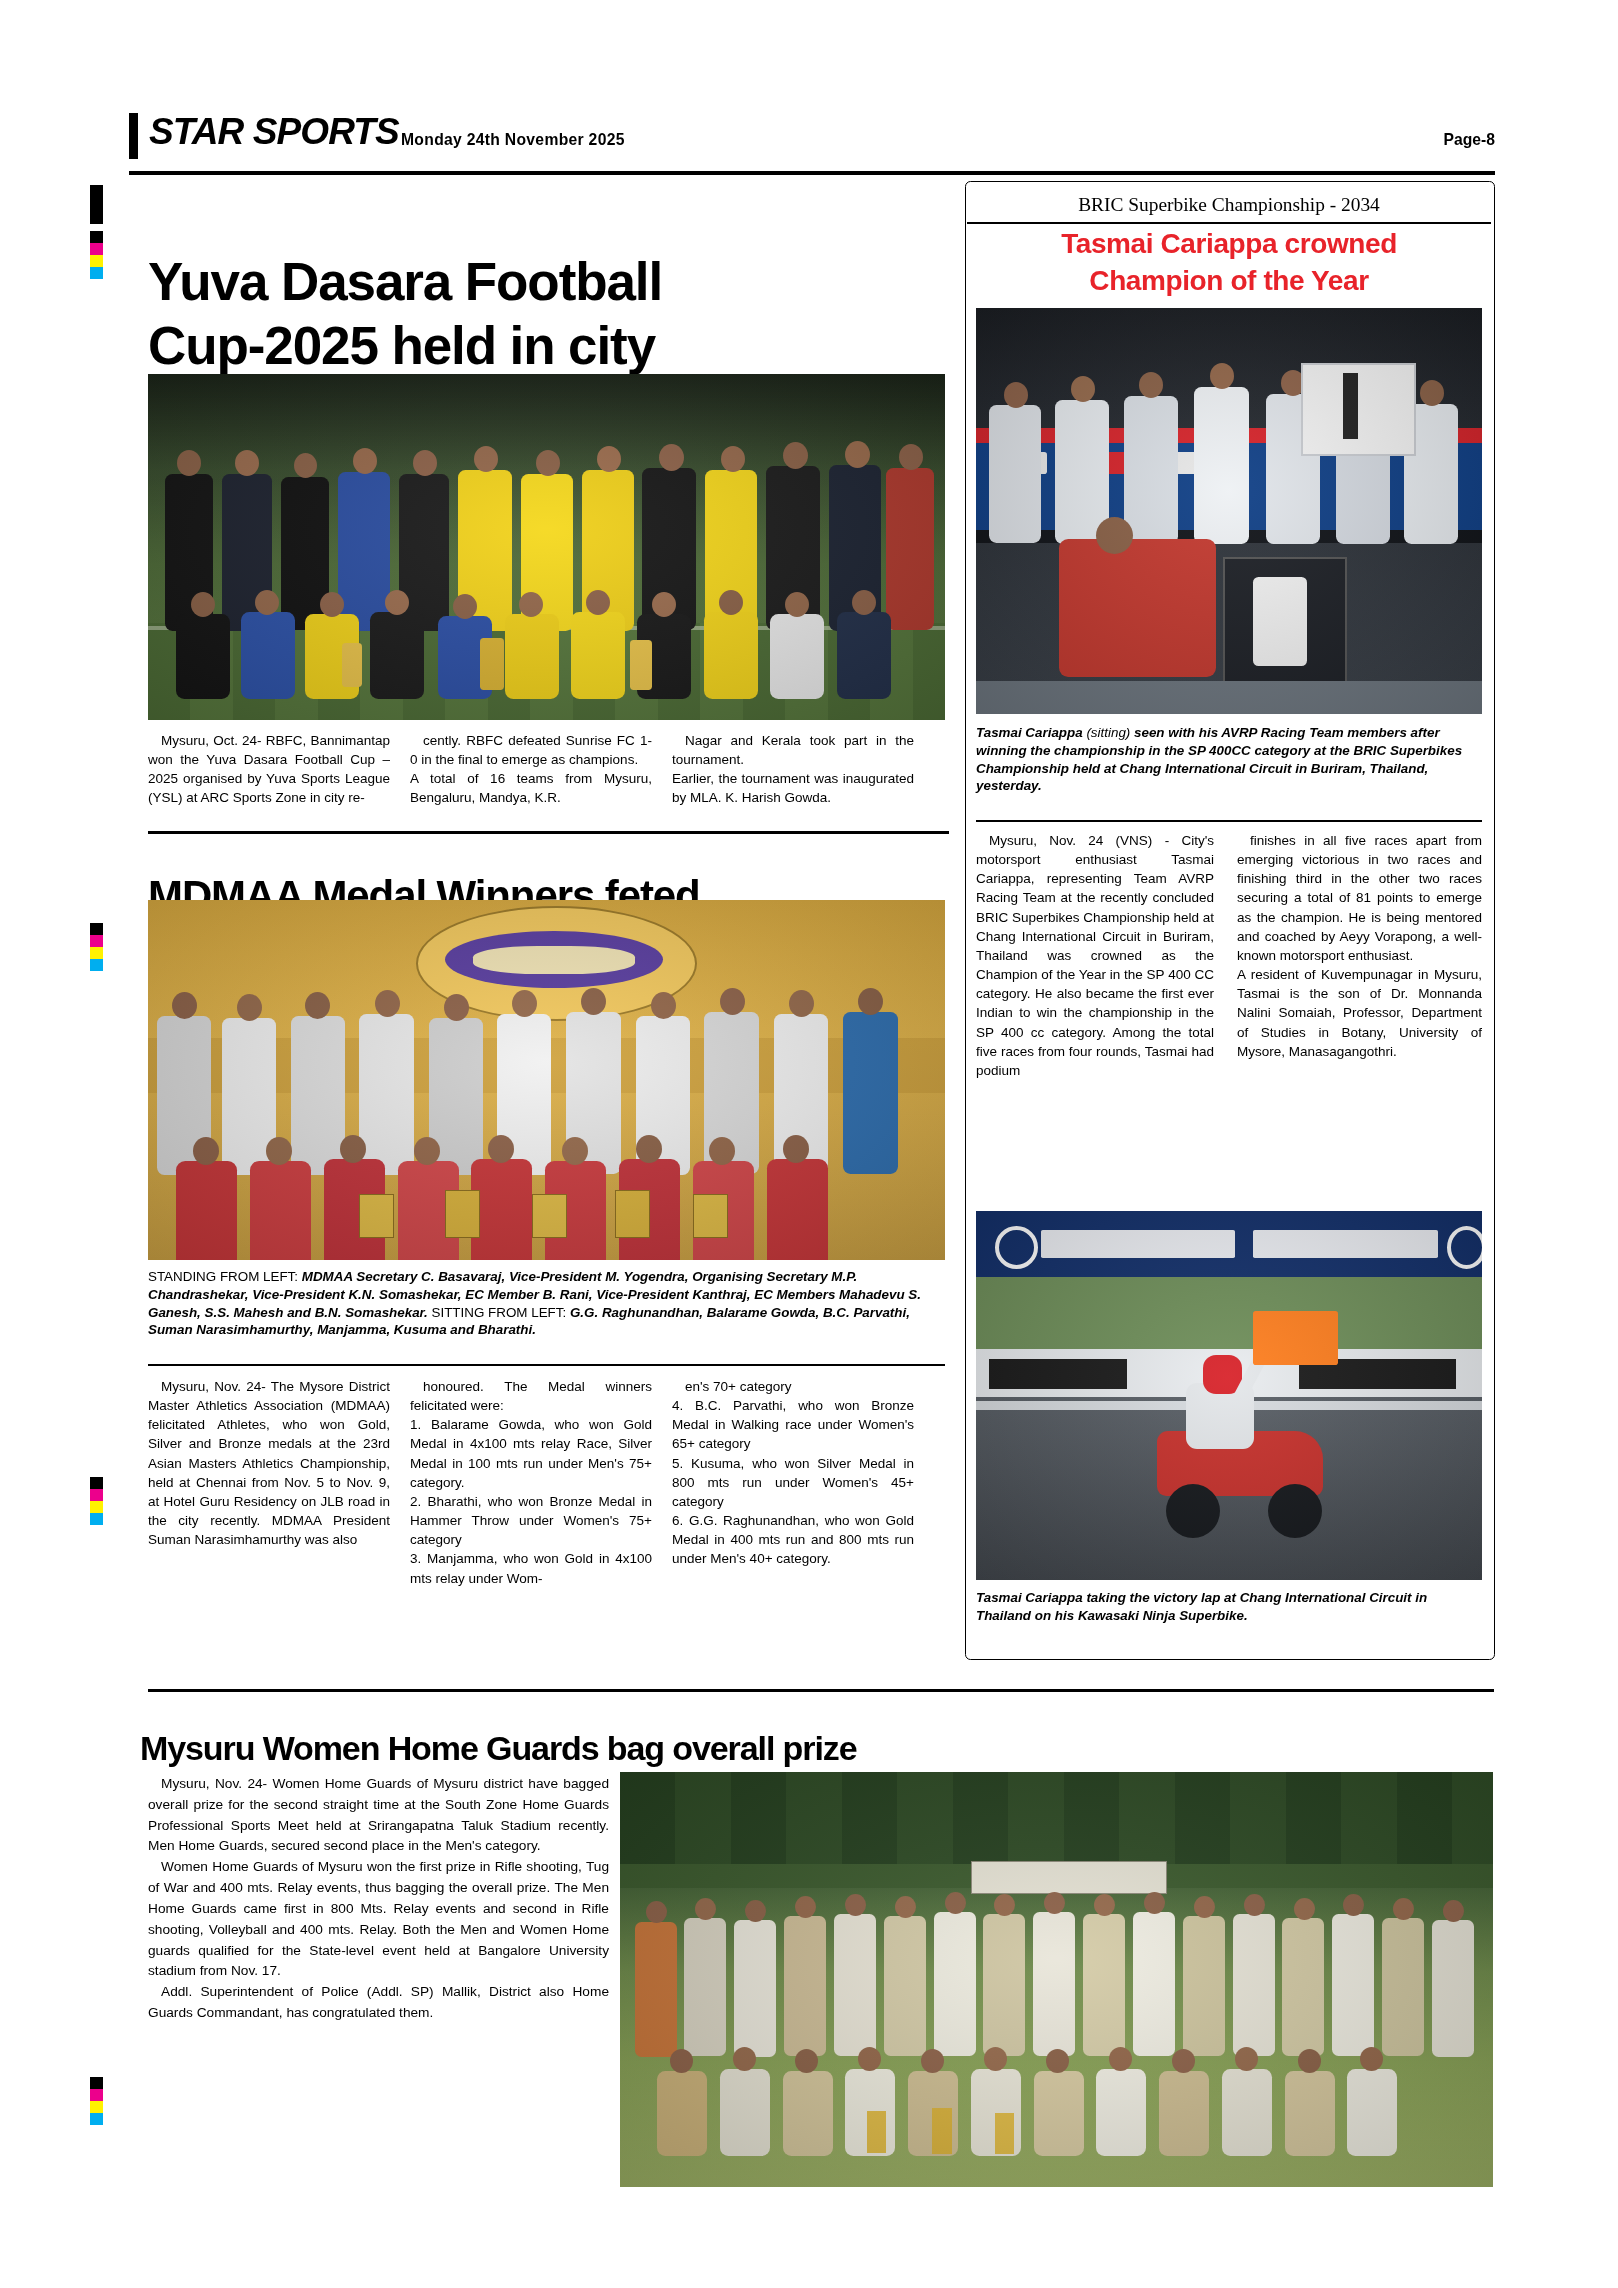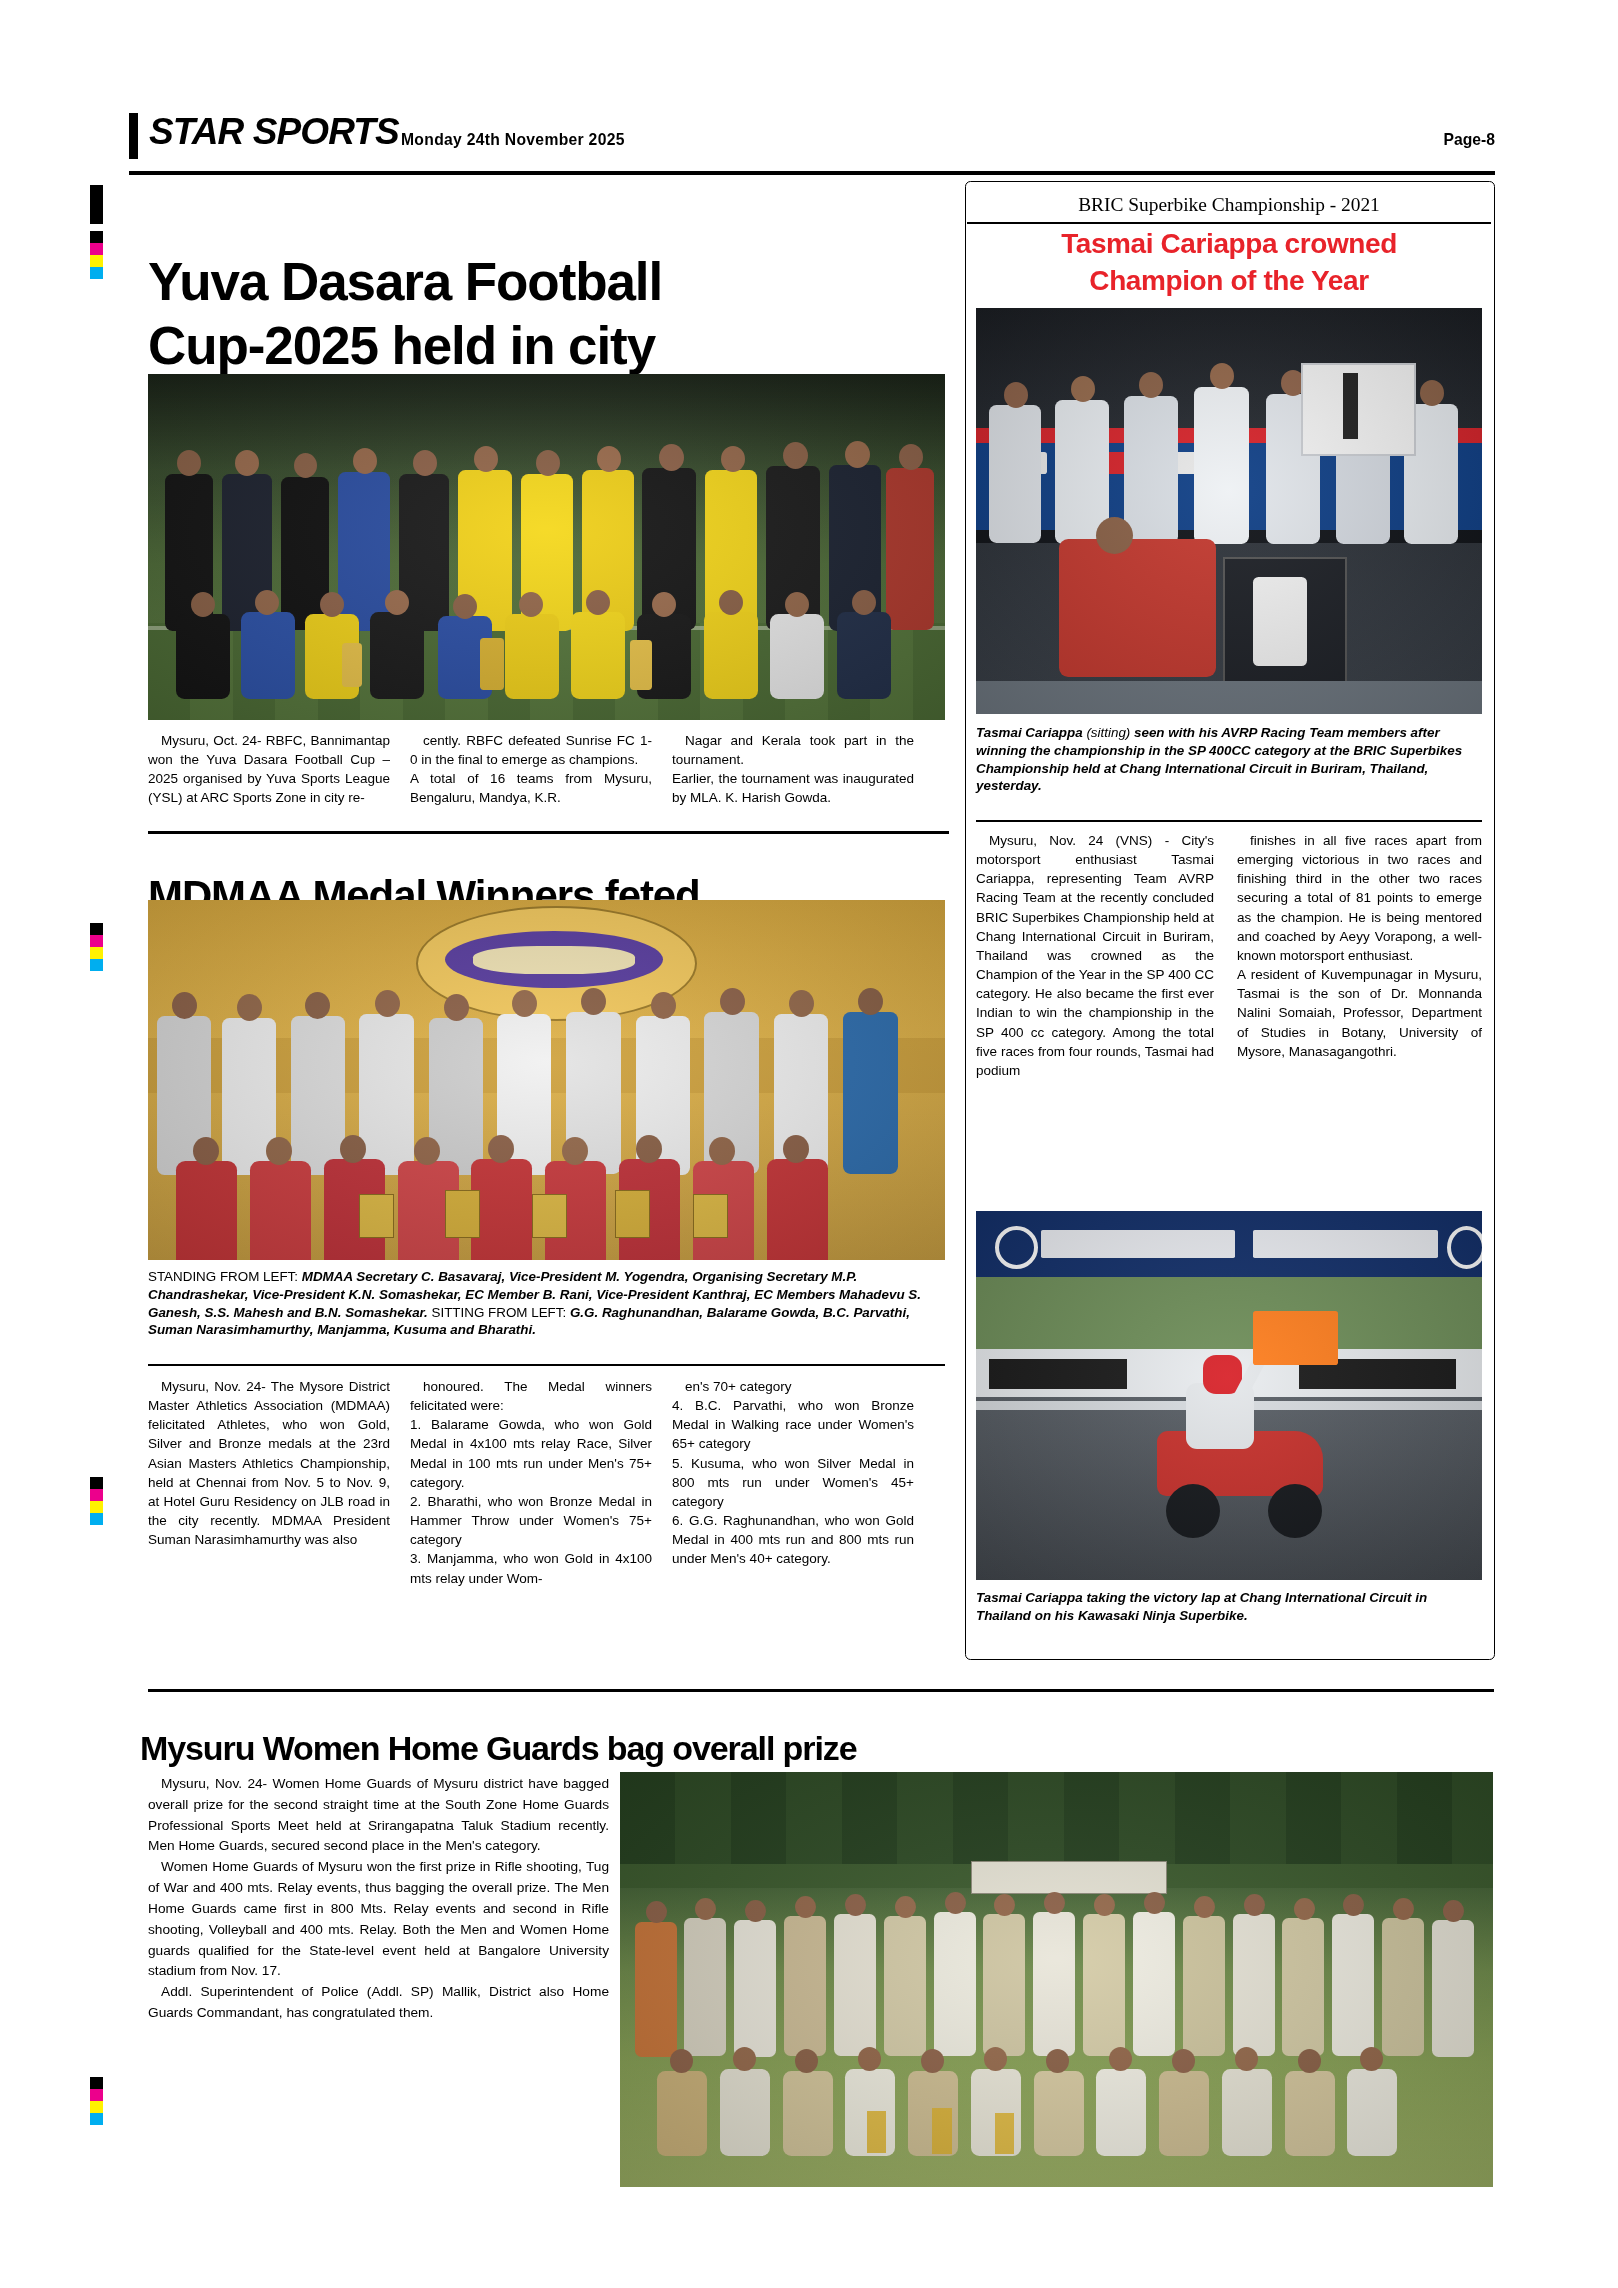--- a/index.html
+++ b/index.html
@@ -368,21 +368,21 @@
   </div>
   <div class="body-col" style="left:672px;top:1377px;width:242px;">
     <p style="white-space:pre-line;">en's 70+ category
 4. B.C. Parvathi, who won Bronze Medal in Walking race under Women's 65+ category
 5. Kusuma, who won Silver Medal in 800 mts run under Women's 45+ category
 6. G.G. Raghunandhan, who won Gold Medal in 400 mts run and 800 mts run under Men's 40+ category.</p>
   </div>
 
   <div class="rbox" style="left:965px;top:181px;width:528px;height:1477px;"></div>
 
-  <div class="rbox-title" style="left:965px;top:194px;width:528px;">BRIC Superbike Championship - 2021</div>
+  <div class="rbox-title" style="left:965px;top:194px;width:528px;">BRIC Superbike Championship - 2034</div>
   <div class="rule" style="left:967px;top:222px;width:524px;height:1.8px;"></div>
 
   <div class="rbox-head" style="left:965px;top:266px;width:528px;">Champion of the Year</div>
   <div class="rbox-head" style="left:965px;top:229px;width:528px;">Tasmai Cariappa crowned</div>
 
   <div class="photo" style="left:976px;top:308px;width:506px;height:406px;">
     <div class="pimg" style="background:linear-gradient(#1a1d22 0%, #2a2f36 45%, #3a4048 100%);"></div>
 
     <div style="position:absolute;left:0;top:120px;width:100%;height:102px;background:#0f3f86;"></div>
     <div style="position:absolute;left:0;top:120px;width:100%;height:14.8px;background:#d6232a;"></div>

